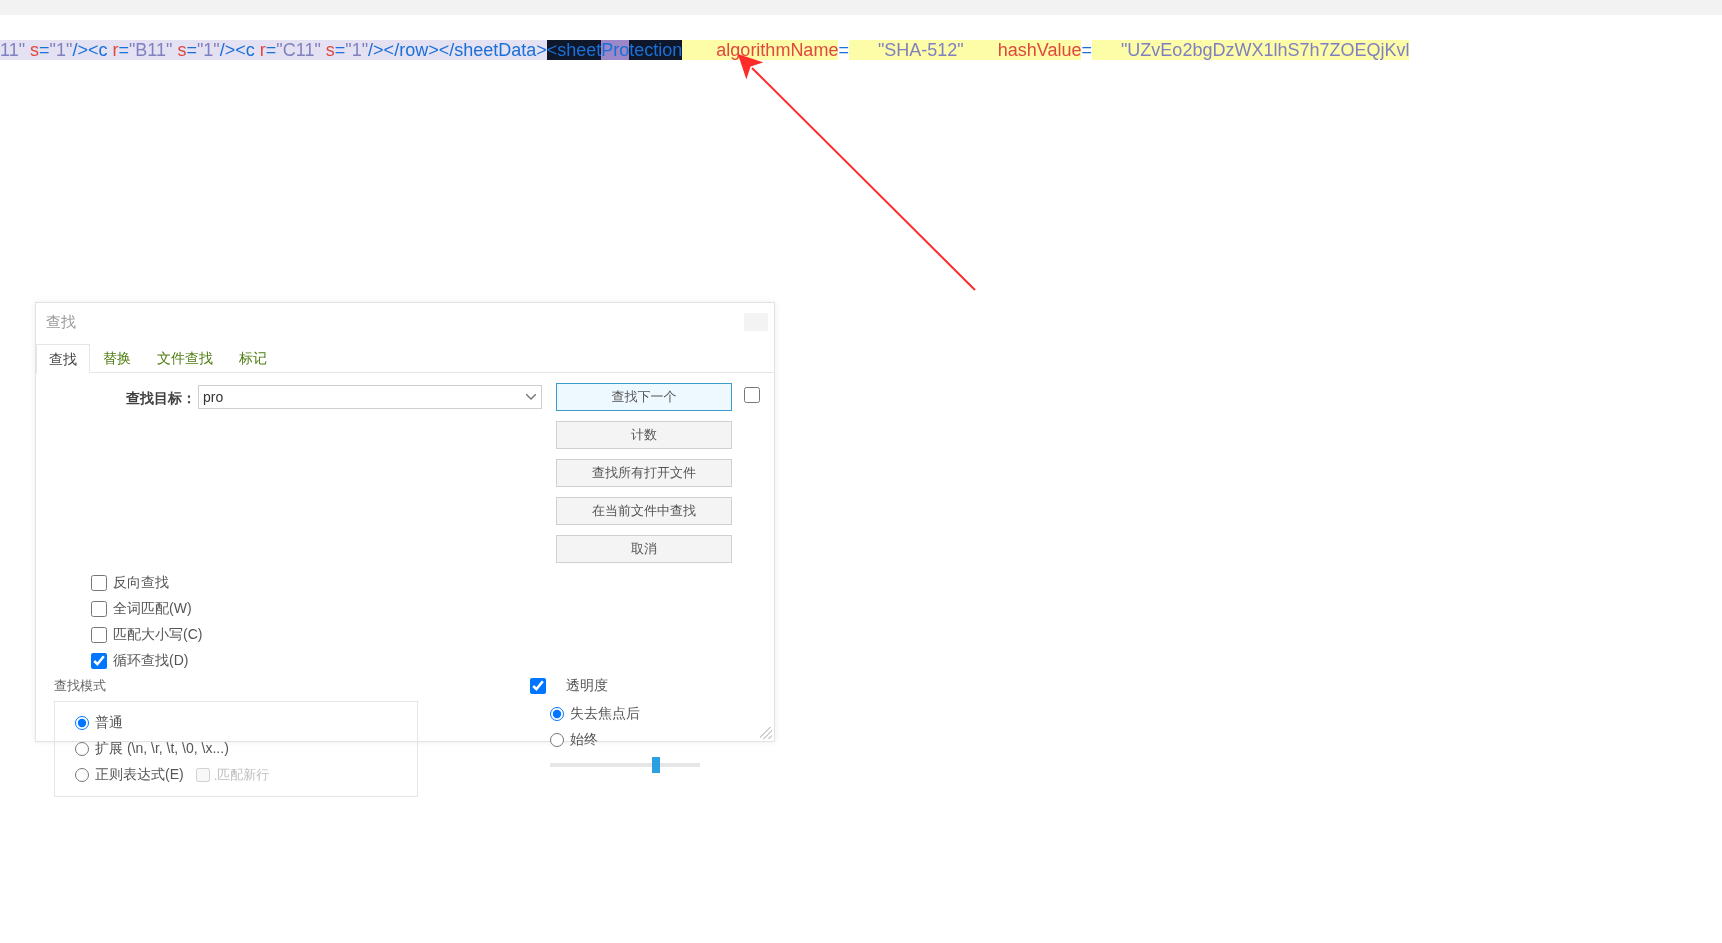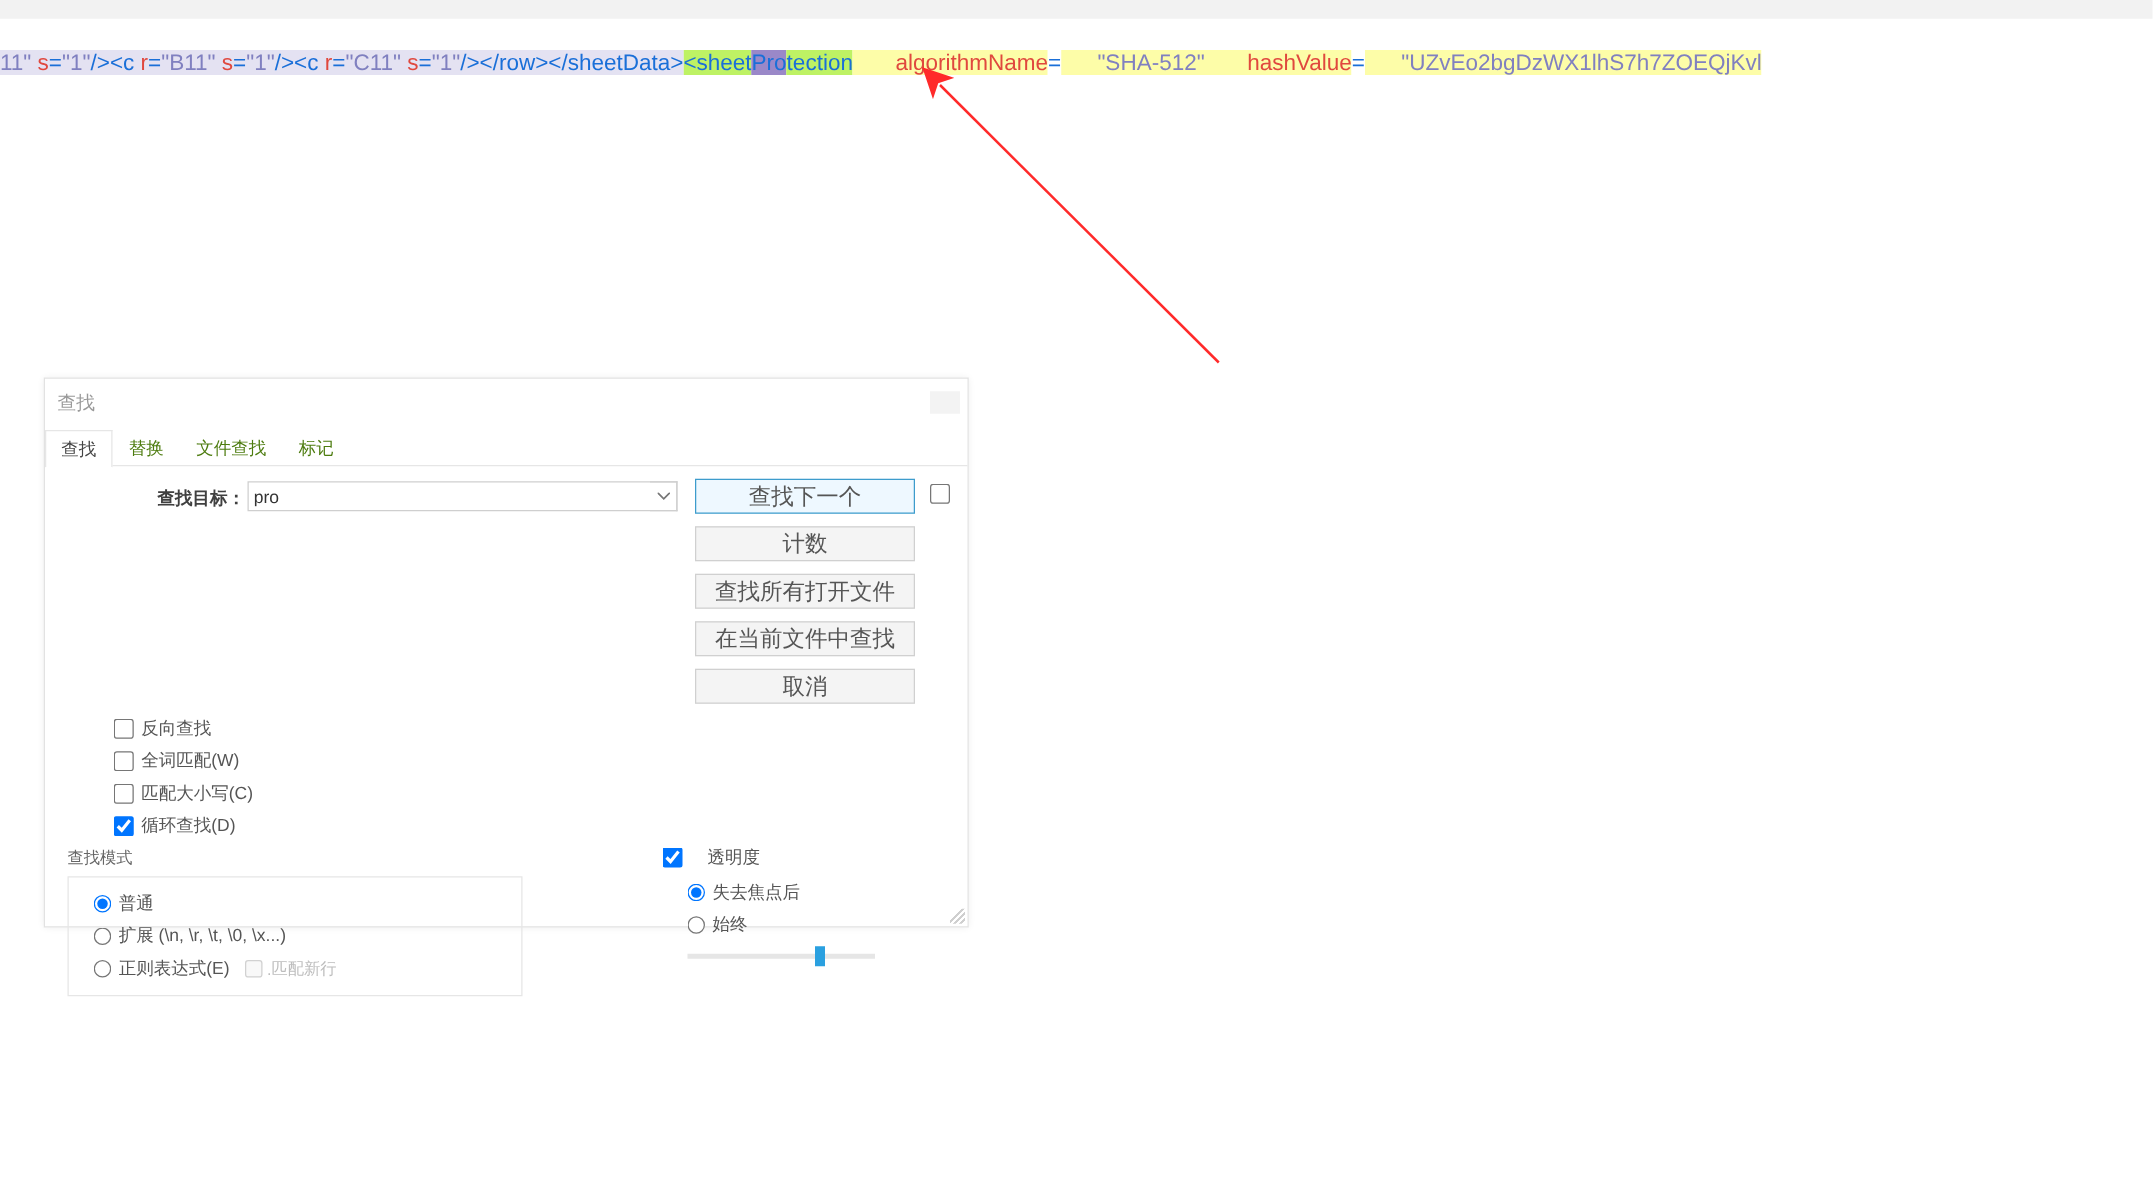--- a/index.html
+++ b/index.html
@@ -10,21 +10,21 @@
 
 
 .code-row {
   position: absolute; left: 0; top: 38px; width: 1722px; height: 24px;
   font-family: "Consolas", "Courier New", monospace; font-size: 18px;
   white-space: nowrap; overflow: hidden; line-height: 24px;
   letter-spacing: 0;
 }
 .hl-sel  { background: #e4e2f2; }
 .hl-yel  { background: #fdfda8; padding-left: 29px; }
-.hl-purp { background: #bef264; }
+.hl-purp { background: #0f172a; }
 .hl-purp-dark { background: #9a88c8; }
 .c-str   { color: #8080c0; }
 .c-tag   { color: #1a6fd8; }
 .c-attr  { color: #e0483e; }
 
 
 .arrow-svg { position: absolute; left: 0; top: 0; width: 1722px; height: 943px; pointer-events: none; }
 
 
 .find-dialog {
@@ -39,21 +39,21 @@
 .find-tab  { float: left; height: 30px; padding: 0 12px; font-size: 14px; color: #4d7c0f; line-height: 28px; border: 1px solid transparent; border-bottom: none; cursor: pointer; }
 .find-tab.active { color: #444; border: 1px solid #e6e6e6; border-bottom: 1px solid #ffffff; background: #ffffff; position: relative; top: 1px; }
 
 .find-body { position: absolute; left: 0; top: 72px; right: 0; bottom: 0; }
 
 .target-label { position: absolute; left: 90px; top: 15px; font-size: 14px; color: #404040; font-weight: bold; }
 .target-input { position: absolute; left: 162px; top: 10px; width: 344px; height: 24px; border: 1px solid #cfcfcf; font-size: 14px; padding: 0 4px; color: #333; }
 .target-chevron { position: absolute; left: 484px; top: 10px; width: 22px; height: 24px; border: 1px solid #cfcfcf; border-left: none; display: flex; align-items: center; justify-content: center; color: #666; font-size: 10px; }
 
 .btn-col { position: absolute; left: 520px; top: 8px; width: 176px; }
-.find-btn { display: block; width: 176px; height: 28px; margin-bottom: 10px; background: #f4f4f4; border: 1px solid #d0d0d0; font-size: 18px; color: #555; cursor: pointer; }
+.find-btn { display: block; width: 176px; height: 28px; margin-bottom: 10px; background: #f4f4f4; border: 1px solid #d0d0d0; font-size: 13px; color: #555; cursor: pointer; }
 .find-btn.primary { border: 1px solid #3d9ccc; background: #eef8ff; }
 
 .top-chk { position: absolute; left: 708px; top: 12px; width: 16px; height: 16px; }
 
 .opt-col { position: absolute; left: 22px; top: 195px; }
 .opt-row { display: flex; align-items: center; height: 26px; font-size: 14px; color: #555; margin-left: 33px; }
 .opt-row input { width: 16px; height: 16px; margin-right: 6px; }
 
 .mode-group { position: absolute; left: 18px; top: 302px; width: 364px; }
 .group-title { font-size: 13px; color: #666; margin-bottom: 6px; }

